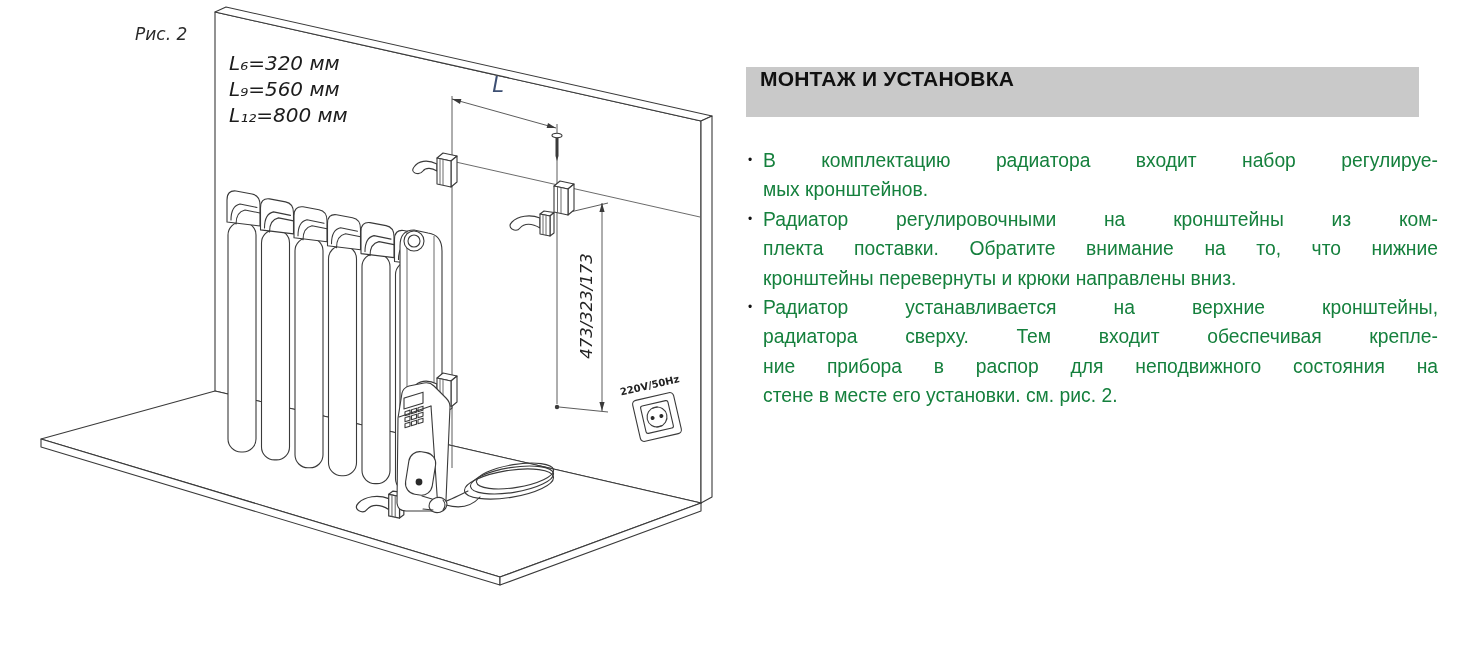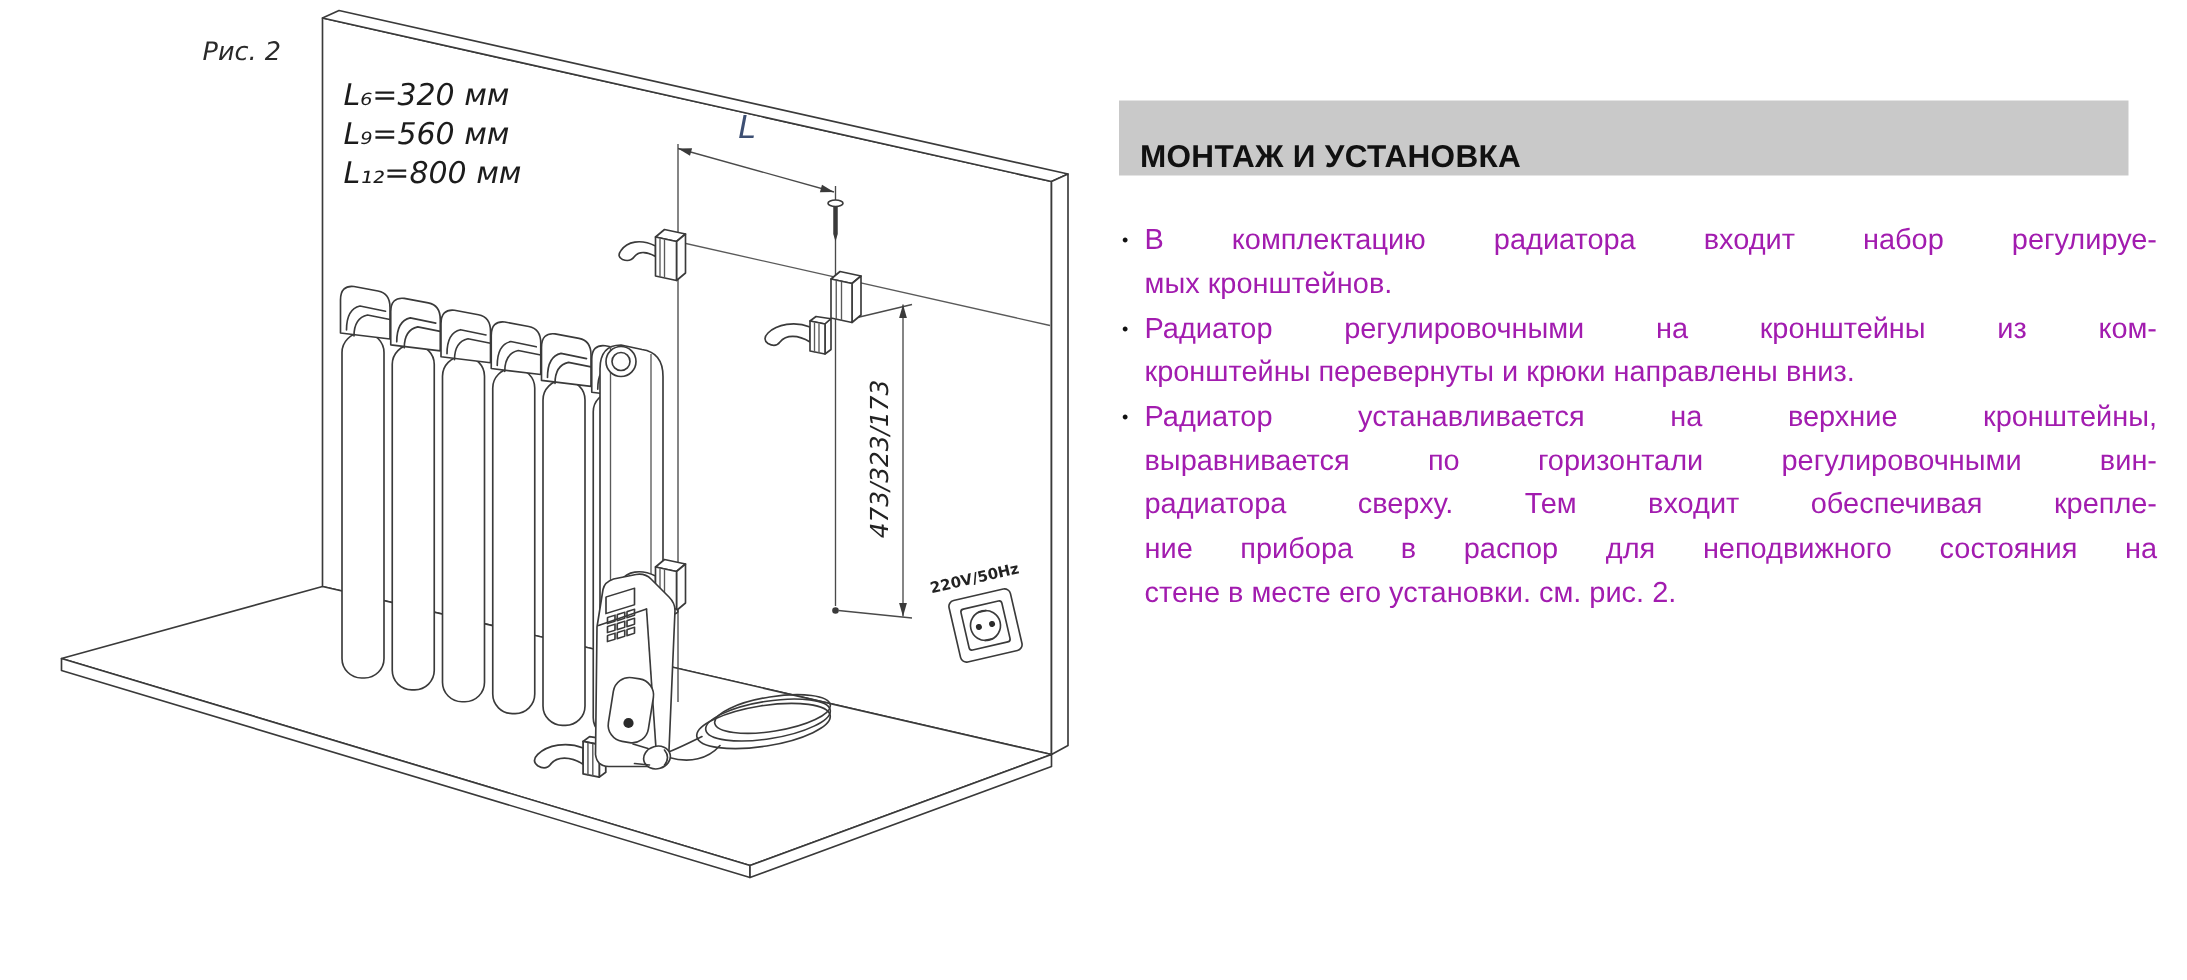--- a/index.html
+++ b/index.html
@@ -16,27 +16,27 @@
   .arrow{fill:#3a3a3a;stroke:none;}
   .fig-caption{font:italic 17px "DejaVu Sans",sans-serif;fill:#2a2a2a;}
   .legend-text{font:italic 20px "DejaVu Sans",sans-serif;fill:#1c1c1c;}
   .dim-label{font:italic 21px "DejaVu Sans",sans-serif;fill:#3d4f73;}
   .vdim-label{font:italic 16.5px "DejaVu Sans",sans-serif;fill:#222222;}
   .outlet-label{font:600 10px "DejaVu Sans",sans-serif;fill:#222222;}
 
   
   .content-area{position:absolute;left:746px;top:0;width:694px;height:653px;}
   .banner{position:absolute;left:0;top:67px;width:673px;height:50px;background:#c9c9c9;
-          display:flex;align-items:flex-end;}
+          display:flex;align-items:flex-start;}
   .banner span{font-weight:bold;font-size:21px;letter-spacing:.2px;padding-left:14px;color:#111;}
   .bullets{position:absolute;left:0;top:146px;width:692px;}
   .bullet{position:relative;padding-left:17px;}
   .bullet .dot{position:absolute;left:2px;top:0;font-size:12px;line-height:29.4px;color:#111;}
   .jline{font-size:19.3px;line-height:29.4px;text-align:justify;text-align-last:justify;
-         white-space:normal;color:#a21caf;}
+         white-space:normal;color:#15803d;}
   .jline.last{text-align-last:left;}
 </style>
 </head>
 <body>
 
 <div class="figure-area">
   <svg class="diagram" width="730" height="653" viewBox="0 0 730 653">
 
     <g>
       <polygon class="lnw" points="215,12 701,121 701,503 215,391"></polygon>
@@ -227,26 +227,26 @@
 
     <div class="bullet">
       <span class="dot">•</span>
       <div class="jline">В комплектацию радиатора входит набор регулируе-</div>
       <div class="jline last">мых кронштейнов.</div>
     </div>
 
     <div class="bullet">
       <span class="dot">•</span>
       <div class="jline">Радиатор регулировочными на кронштейны из ком-</div>
+      <div class="jline">плекта поставки. Обратите внимание на то, что нижние</div>
       <div class="jline last">кронштейны перевернуты и крюки направлены вниз.</div>
     </div>
 
     <div class="bullet">
       <span class="dot">•</span>
       <div class="jline">Радиатор устанавливается на верхние кронштейны,</div>
-      <div class="jline">выравнивается по горизонтали регулировочными вин-</div>
       <div class="jline">радиатора сверху. Тем входит обеспечивая крепле-</div>
       <div class="jline">ние прибора в распор для неподвижного состояния на</div>
       <div class="jline last">стене в месте его установки. см. рис. 2.</div>
     </div>
 
   </div>
 </div>
 
 </body></html>

